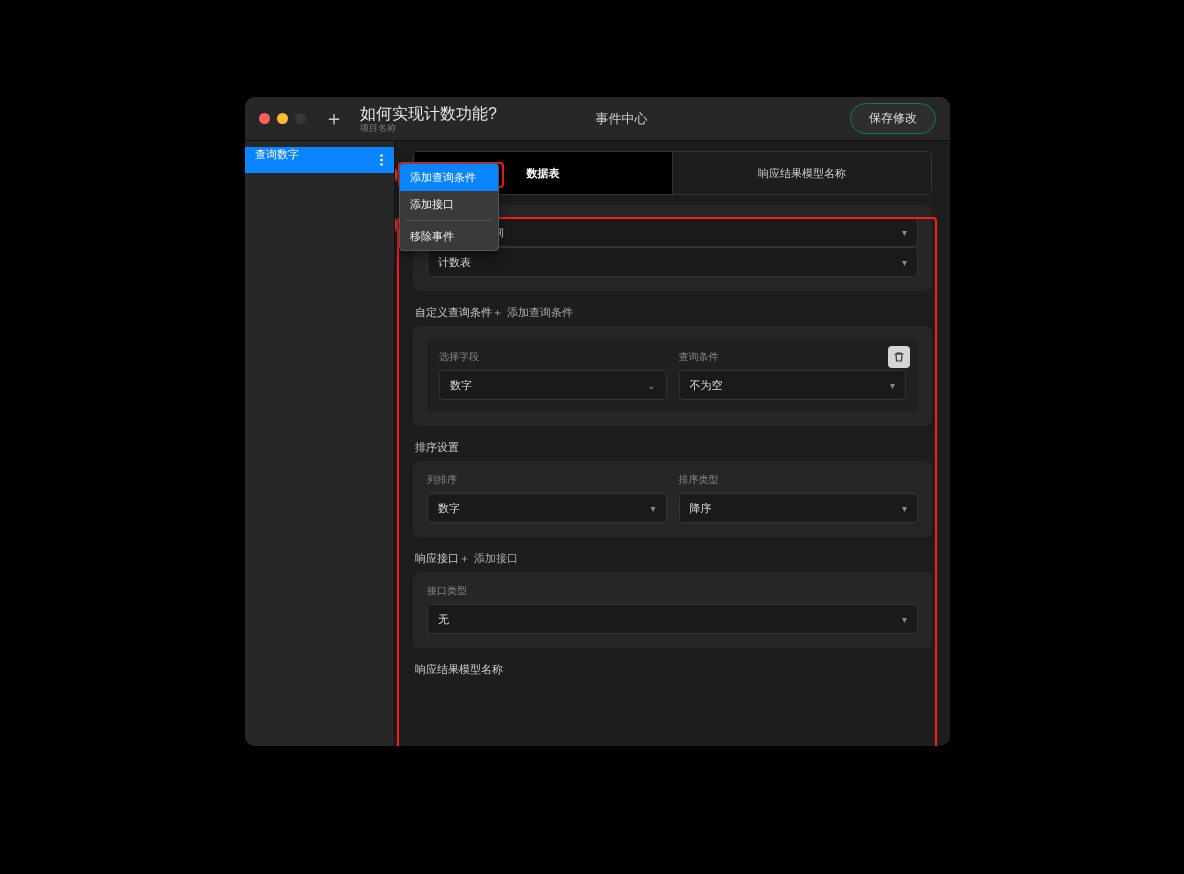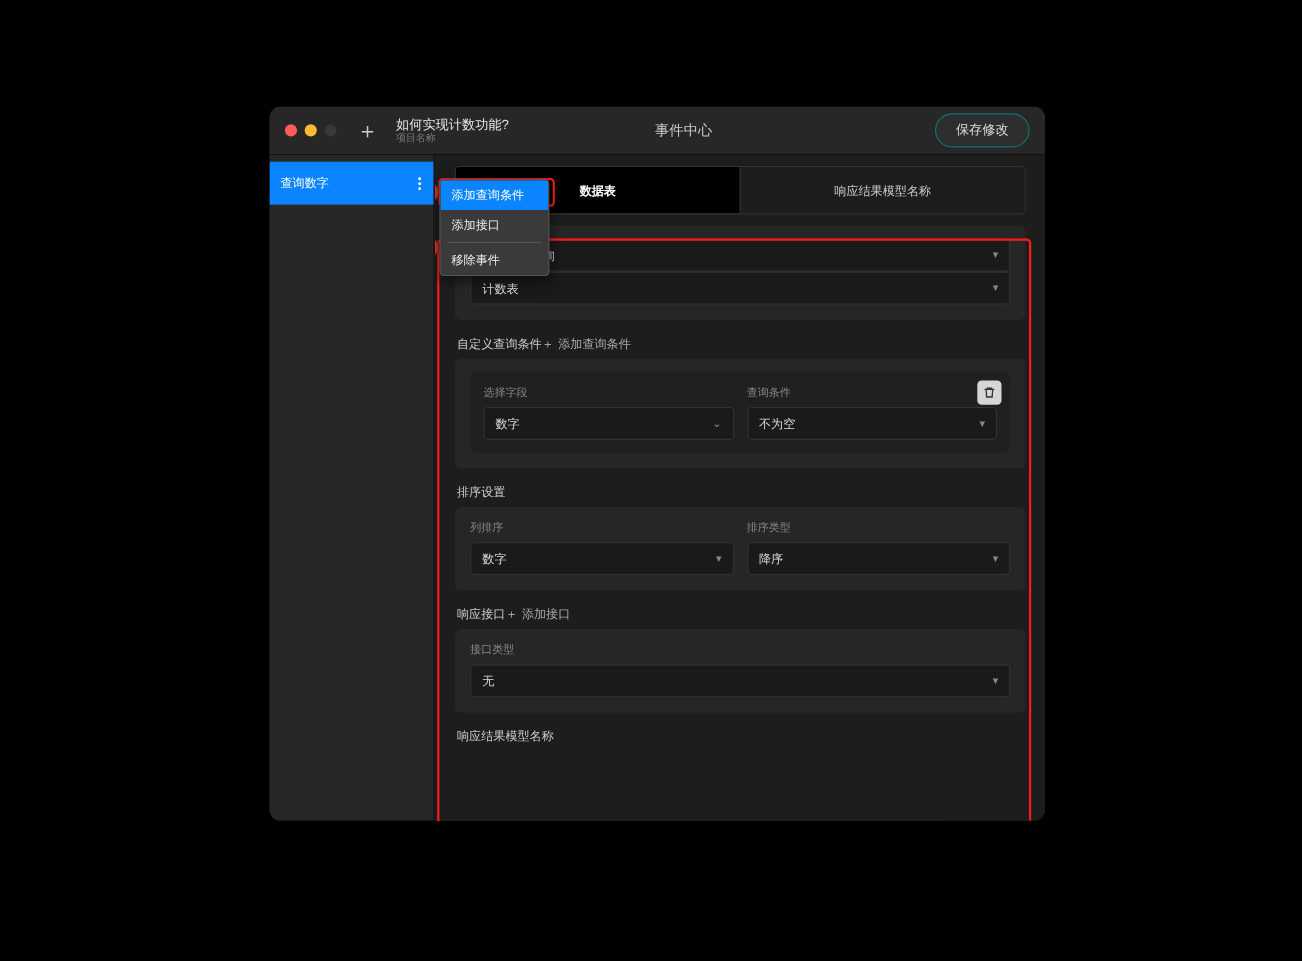--- a/index.html
+++ b/index.html
@@ -37,21 +37,21 @@
   .traffic { display: flex; gap: 7px; margin-right: 6px; }
   .dot { width: 11px; height: 11px; border-radius: 50%; }
   .dot.red { background: #ff5f57; }
   .dot.yellow { background: #febc2e; }
   .dot.green { background: #383838; }
   .plus-btn {
     width: 24px; height: 24px; display: flex; align-items: center; justify-content: center;
     color: #ccc; font-size: 20px; font-weight: 200; cursor: pointer;
   }
   .title-stack { display: flex; flex-direction: column; line-height: 1.2; margin-left: 4px; }
-  .title-main { font-size: 12px; color: #e6e6e6; }
+  .title-main { font-size: 16px; color: #e6e6e6; }
   .title-sub { font-size: 9px; color: #7a7a7a; }
   .title-center {
     position: absolute; left: 0; right: 0; text-align: center; font-size: 13px; color: #ccc; pointer-events: none; margin-left: 48px;
   }
   .save-btn {
     margin-left: auto;
     background: #2e2e2e;
     border: 1px solid #0f766e;
     border-radius: 16px;
     padding: 6px 18px;
@@ -60,25 +60,25 @@
     cursor: pointer;
   }
   .body { flex: 1; display: flex; min-height: 0; }
   .sidebar {
     width: 150px;
     background: #272727;
     border-right: 1px solid #111;
     padding-top: 6px;
   }
   .sidebar-item {
-    height: 39px;
+    height: 26px;
     background: #0a84ff;
     color: #fff;
     display: flex;
-    align-items: center;
+    align-items: flex-start;
     padding: 0 10px;
     font-size: 11px;
     position: relative;
     cursor: pointer;
   }
   .sidebar-more {
     position: absolute; right: 6px; top: 50%; transform: translateY(-50%);
     width: 14px; height: 14px; display: flex; align-items: center; justify-content: center;
     color: #fff;
   }

